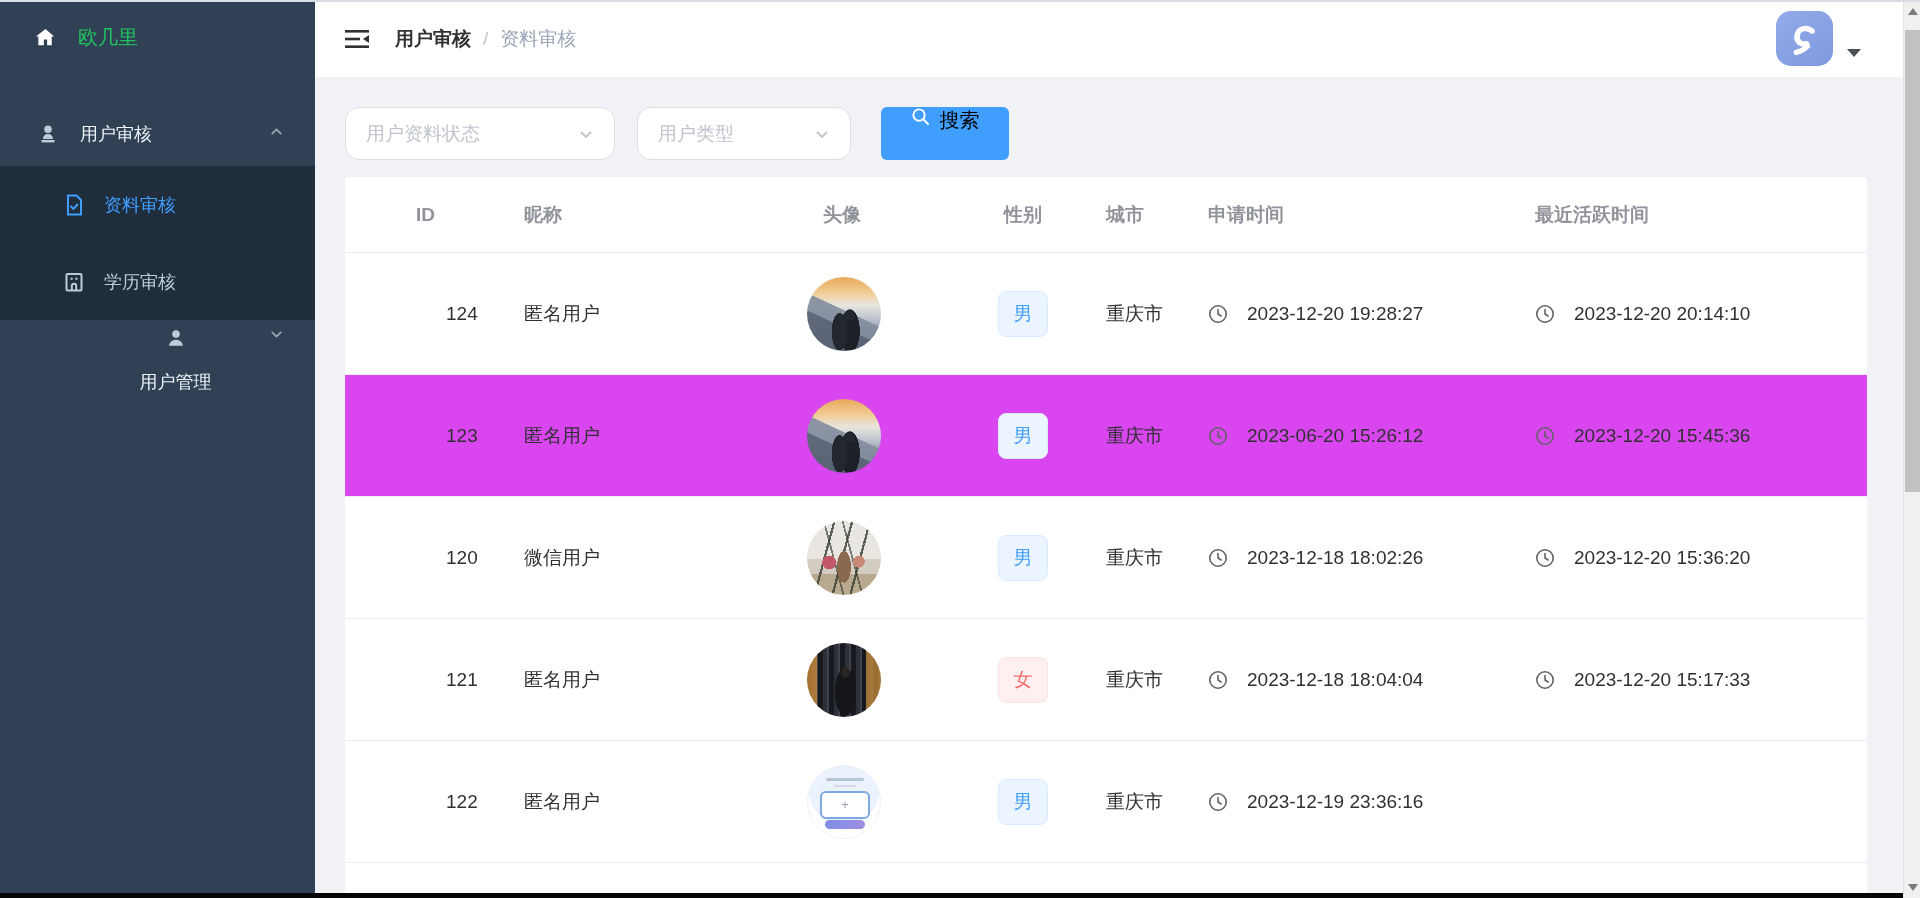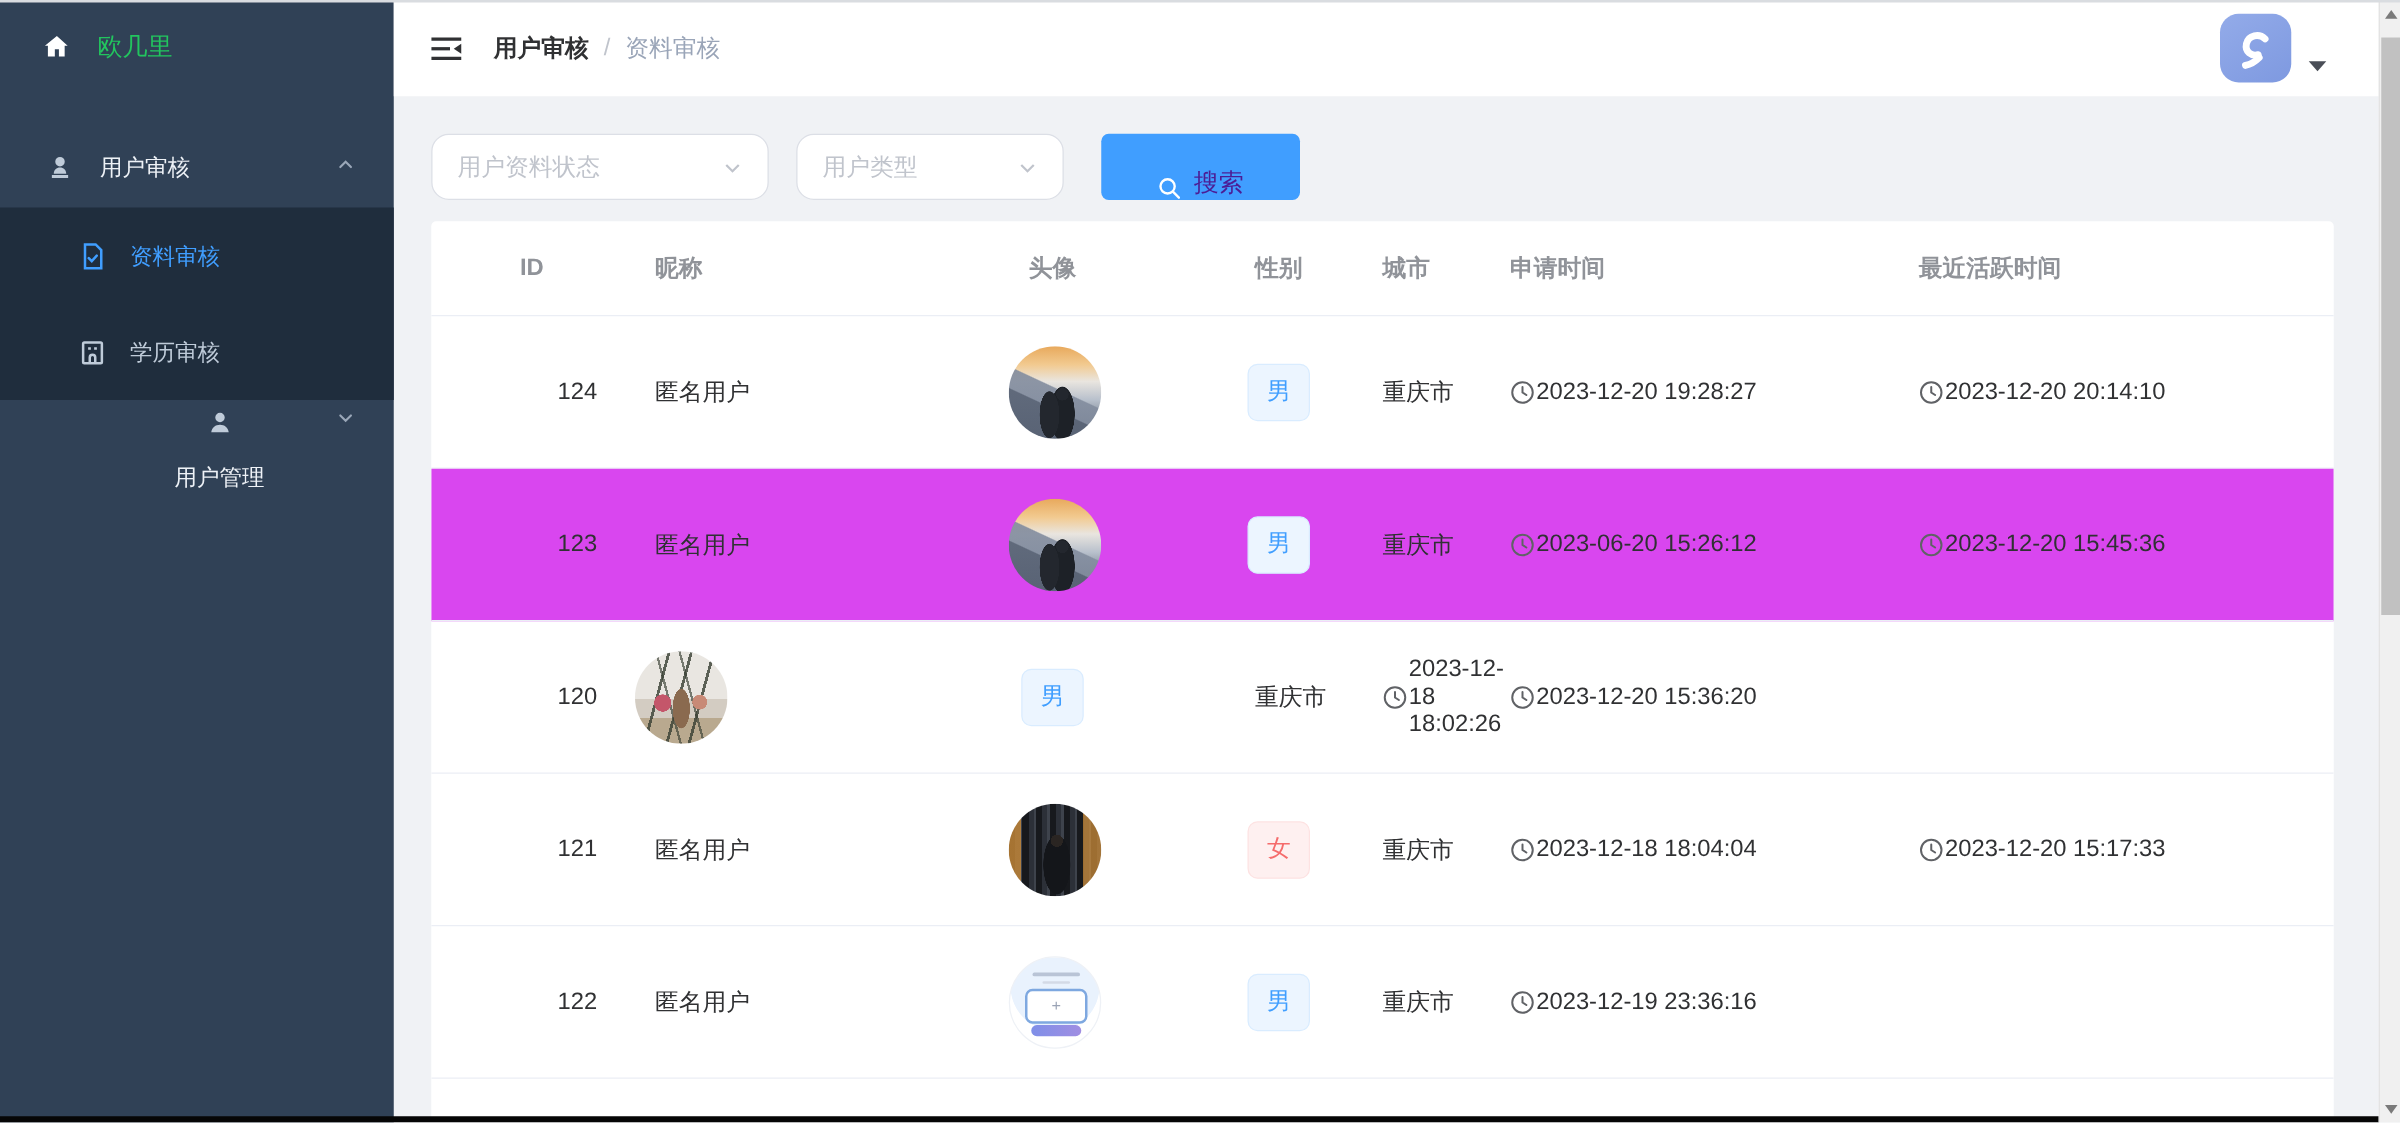--- a/index.html
+++ b/index.html
@@ -36,21 +36,21 @@
   .user-avatar { width:57px; height:55px; border-radius:15px; background:linear-gradient(145deg,#93abe9,#7e99e0); display:flex; align-items:center; justify-content:center; cursor:pointer; }
   .caret-down { width:0; height:0; border-left:7px solid transparent; border-right:7px solid transparent; border-top:8px solid #4a4e57; margin-top:28px; cursor:pointer; }
 
   .content { flex:1; padding:30px 30px 0 30px; }
 
   
   .filters { display:flex; align-items:center; gap:22px; }
   .select { width:270px; height:53px; background:#fff; border:1px solid #dcdfe6; border-radius:14px; display:flex; align-items:center; padding:0 20px; color:#c0c4cc; font-size:19px; cursor:pointer; justify-content:space-between; }
   .select.small { width:214px; }
   .sel-chev { color:#c0c4cc; display:inline-flex; }
-  .search-btn { height:53px; width:159px; margin-left:8px; background:#409eff; border:none; border-radius:6px; color:#4c1d95; font-size:20px; display:flex; align-items:flex-end; justify-content:center; gap:10px; cursor:pointer; font-family:inherit; }
+  .search-btn { height:53px; width:128px; margin-left:8px; background:#409eff; border:none; border-radius:6px; color:#000000; font-size:20px; display:flex; align-items:flex-start; justify-content:center; gap:10px; cursor:pointer; font-family:inherit; }
 
   
   .card { margin-top:17px; width:1522px; height:717px; background:#fff; border-radius:4px 4px 0 0; overflow:hidden; }
   .trow { display:grid; grid-template-columns:179px 299px 181px 102px 102px 327px 1fr; align-items:center; }
   .thead { height:76px; border-bottom:1px solid #ebeef5; color:#909399; font-weight:bold; font-size:19px; }
   .thead > div:first-child { padding-left:71px; }
   .tbody-row { height:122px; border-bottom:1px solid #ebeef5; font-size:19px; color:#303133; cursor:pointer; }
   .tbody-row.hovered { background:#d946ef; }
   .tbody-row > div:first-child { padding-left:101px; }
 
@@ -78,21 +78,21 @@
   .av-upload .up-line { position:absolute; top:12px; left:18px; width:38px; height:3px; background:#b9c4d6; border-radius:2px; }
   .av-upload .up-line2 { position:absolute; top:19px; left:26px; width:22px; height:2px; background:#d3dae6; border-radius:2px; }
   .av-upload .up-box { position:absolute; top:25px; left:12px; width:50px; height:28px; border:2px solid #7ea8e0; border-radius:6px; background:#fff; color:#9aa3b5; font-size:13px; display:flex; align-items:center; justify-content:center; }
   .av-upload .up-pill { position:absolute; bottom:9px; left:17px; width:40px; height:9px; border-radius:5px; background:linear-gradient(90deg,#7f8fe8,#a08ee2); }
   .partial-row { border-bottom:none; }
 
   .gender-tag { display:inline-block; width:50px; height:46px; line-height:44px; text-align:center; border-radius:8px; font-size:19px; margin-left:-6px; }
   .gender-male { background:#ecf5ff; border:1px solid #d9ecff; color:#409eff; }
   .gender-female { background:#fef0f0; border:1px solid #fde2e2; color:#f56c6c; }
 
-  .time-cell { display:flex; align-items:center; gap:1px; color:#303133; }
+  .time-cell { display:flex; align-items:center; gap:19px; color:#303133; }
   .time-cell svg { flex:none; }
 
   
   .bottom-strip { position:absolute; left:0; bottom:0; width:1903px; height:5px; background:#060606; z-index:50; }
   .vscrollbar { position:absolute; right:0; top:0; width:17px; height:898px; background:#f0f0f0; border-left:1px solid #e3e3e3; z-index:55; }
   .sb-arrow { position:absolute; left:0; width:17px; height:18px; display:flex; align-items:center; justify-content:center; cursor:pointer; }
   .sb-up { top:2px; } .sb-down { bottom:2px; }
   .tri-up { width:0;height:0;border-left:5px solid transparent;border-right:5px solid transparent;border-bottom:7px solid #7a7a7a; }
   .tri-down { width:0;height:0;border-left:5px solid transparent;border-right:5px solid transparent;border-top:7px solid #7a7a7a; }
   .sb-thumb { position:absolute; left:1px; top:30px; width:15px; height:462px; background:#c1c1c1; cursor:pointer; }
@@ -278,20 +278,21 @@
                   <svg width="20" height="20" viewBox="0 0 20 20">
                     <circle cx="10" cy="10" r="8.2" fill="none" stroke="#606266" stroke-width="1.6"></circle>
                     <path d="M10 5.5V10l3.1 2" fill="none" stroke="#606266" stroke-width="1.6" stroke-linecap="round"></path>
                   </svg>
                 </span>
                 <span>2023-12-20 15:45:36</span>
               </div>
             </div>
             <div class="trow tbody-row">
               <div>120</div>
+              <div>微信用户</div>
               <div>
                 <div class="av av-greenhouse"></div>
               </div>
               <div><span class="gender-tag gender-male">男</span></div>
               <div>重庆市</div>
               <div class="time-cell">
                 <span style="display: inline-flex;">
                   <svg width="20" height="20" viewBox="0 0 20 20">
                     <circle cx="10" cy="10" r="8.2" fill="none" stroke="#606266" stroke-width="1.6"></circle>
                     <path d="M10 5.5V10l3.1 2" fill="none" stroke="#606266" stroke-width="1.6" stroke-linecap="round"></path>

